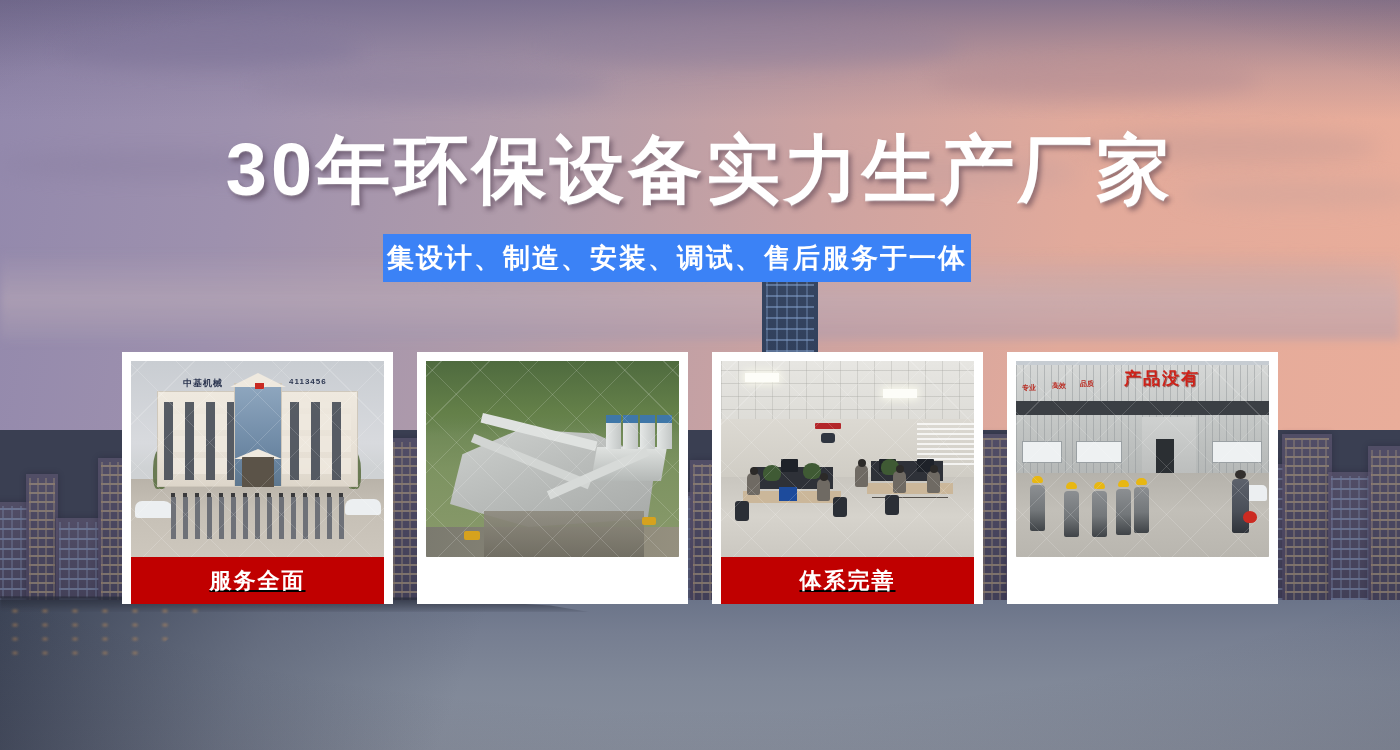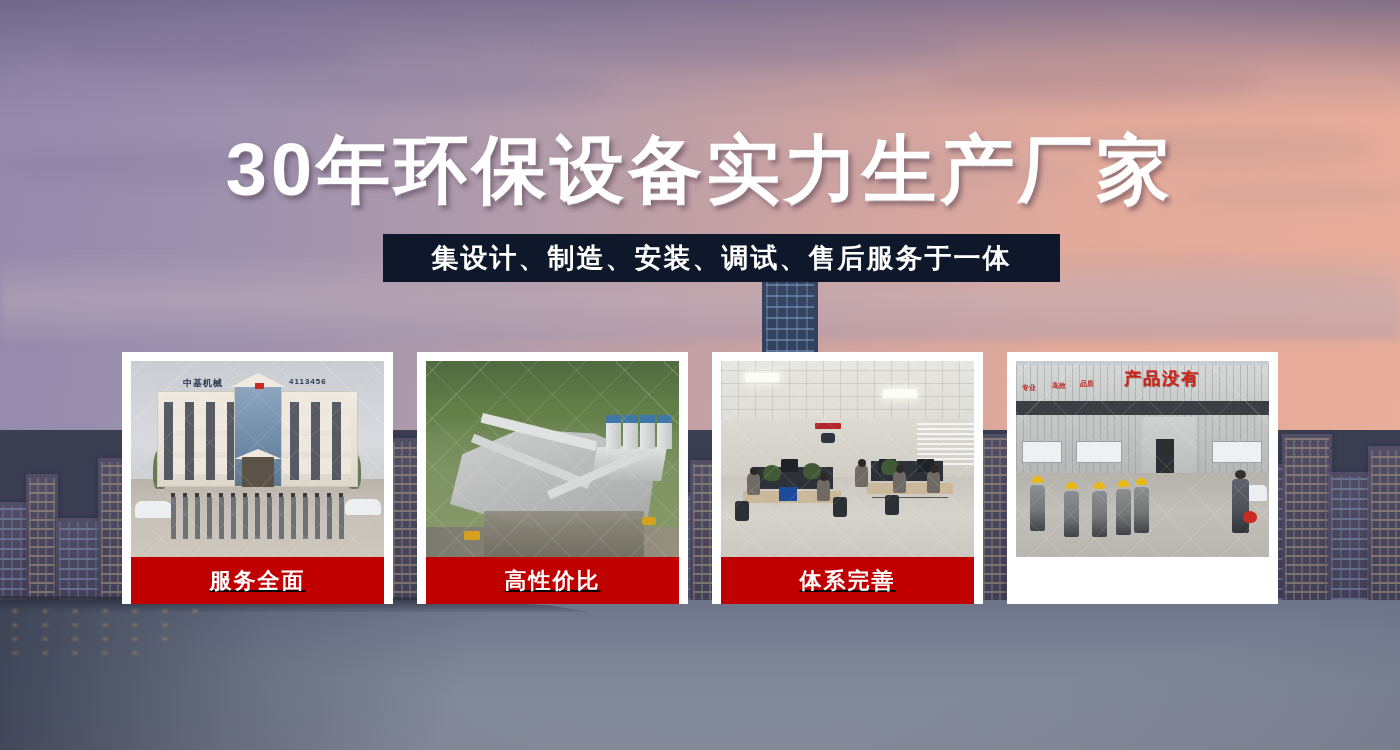--- a/index.html
+++ b/index.html
@@ -126,22 +126,22 @@
     position:absolute; left:0; top:128px; width:1400px;
     text-align:center;
     font-size:74px; line-height:84px; font-weight:bold;
     color:#ffffff;
     letter-spacing:4px;
     text-shadow:3px 4px 5px rgba(60,40,60,.45), 0 1px 0 rgba(255,255,255,.4);
     white-space:nowrap;
   }
 
   .subbanner {
-    position:absolute; left:383px; top:234px; width:677px; height:48px;
-    background:#0f172a;
+    position:absolute; left:383px; top:234px; width:588px; height:48px;
+    background:#3b82f6;
     display:flex; align-items:center; justify-content:center;
   }
   .subbanner span{
     color:#fff; font-size:27px; font-weight:bold; letter-spacing:2px;
     line-height:48px;
   }
 
   .cards {
     position:absolute; left:122px; top:352px; width:1156px; height:252px;
     display:flex; justify-content:space-between;text-decoration:underline;
@@ -372,21 +372,20 @@
       <div class="p2-silo" style="left:214px;"></div>
       <div class="p2-silo" style="left:231px;"></div>
       <div class="p2-belt1"></div>
       <div class="p2-belt2"></div>
       <div class="p2-belt3"></div>
       <div class="p2-yard"></div>
       <div class="p2-dig"></div>
       <div class="p2-dig2"></div>
       <div class="wm"></div>
     </div>
-    <div class="caption">高性价比</div>
   </div>
 
   <div class="card">
     <div class="photo">
       <div class="p3-ceil"></div>
       <div class="p3-light1"></div>
       <div class="p3-light2"></div>
       <div class="p3-wall"></div>
       <div class="p3-win"></div>
       <div class="p3-emblem">

